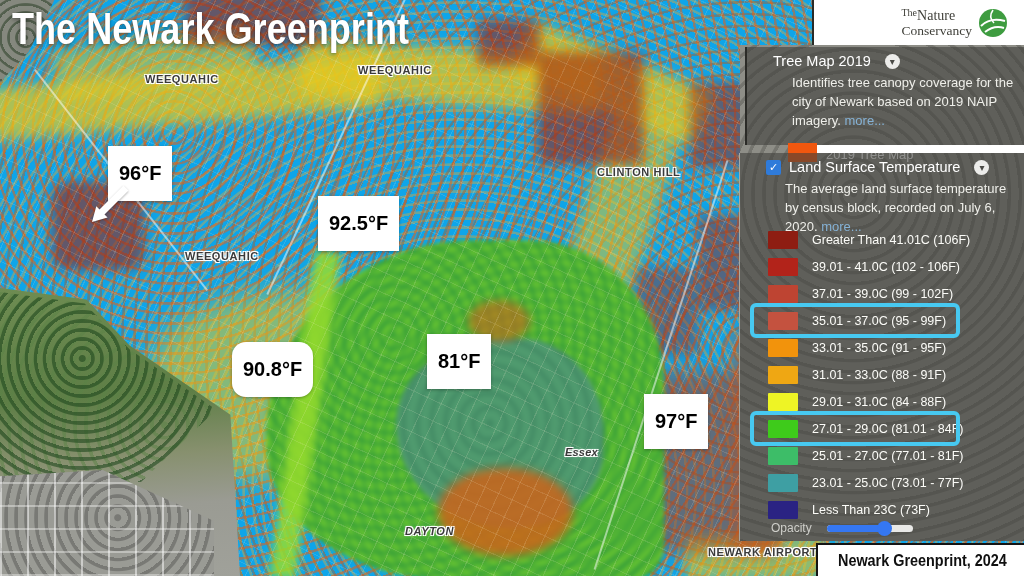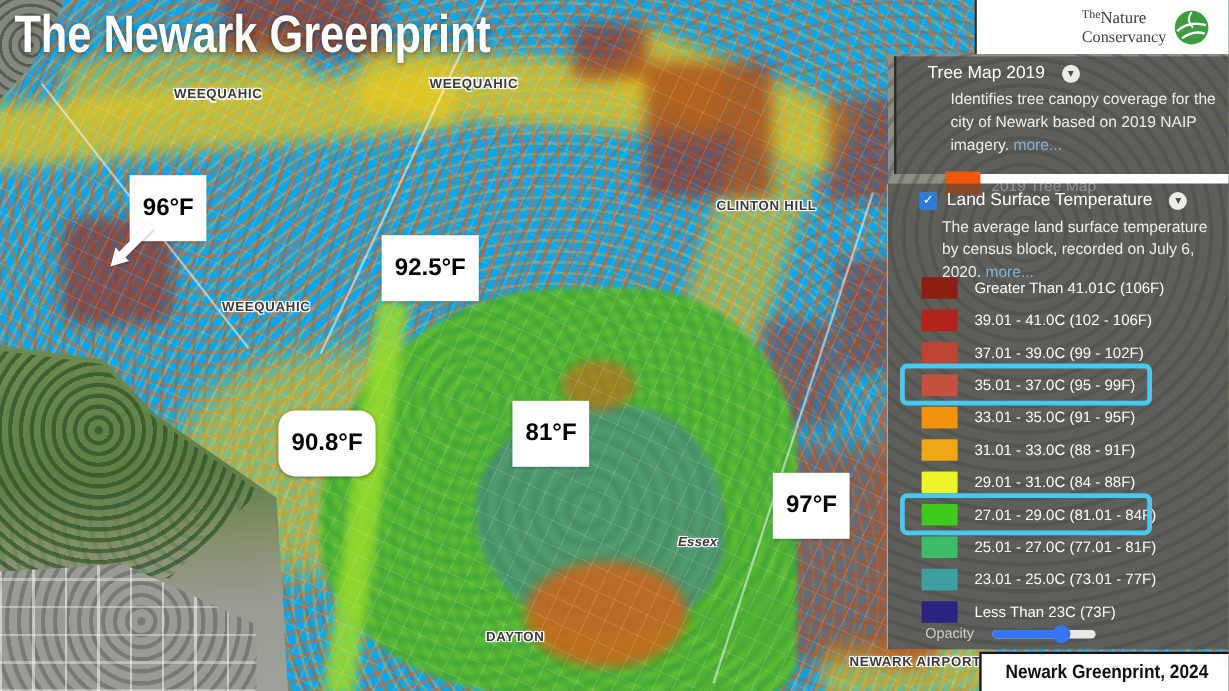--- a/index.html
+++ b/index.html
@@ -154,21 +154,21 @@
     <div class="shape" id="airleft"></div>
     <div class="shape" id="airtrees"></div>
     <div class="shape" id="aircity"></div>
 
     <div id="map-labels">
         <div class="place-label" style="left: 145px; top: 73px;">WEEQUAHIC</div>
         <div class="place-label" style="left: 358px; top: 64px;">WEEQUAHIC</div>
         <div class="place-label" style="left: 185px; top: 250px;">WEEQUAHIC</div>
         <div class="place-label" style="left: 597px; top: 166px;">CLINTON HILL</div>
         <div class="place-label italic" style="left: 565px; top: 446px;">Essex</div>
-        <div class="place-label" style="left: 405px; top: 525px;">DAYTON</div>
+        <div class="place-label" style="left: 405px; top: 525px; font-style: italic;">DAYTON</div>
         <div class="place-label" style="left: 708px; top: 546px;">NEWARK AIRPORT</div>
       </div>
     <div id="map-annotations">
         <div class="temp-box" style="left: 108px; top: 146px;">96°F</div>
         <div class="temp-box" style="left: 318px; top: 196px;">92.5°F</div>
         <div class="temp-box" style="left: 232px; top: 342px; border-radius: 14px;">90.8°F</div>
         <div class="temp-box" style="left: 427px; top: 334px;">81°F</div>
         <div class="temp-box" style="left: 644px; top: 394px;">97°F</div>
       </div>
 

